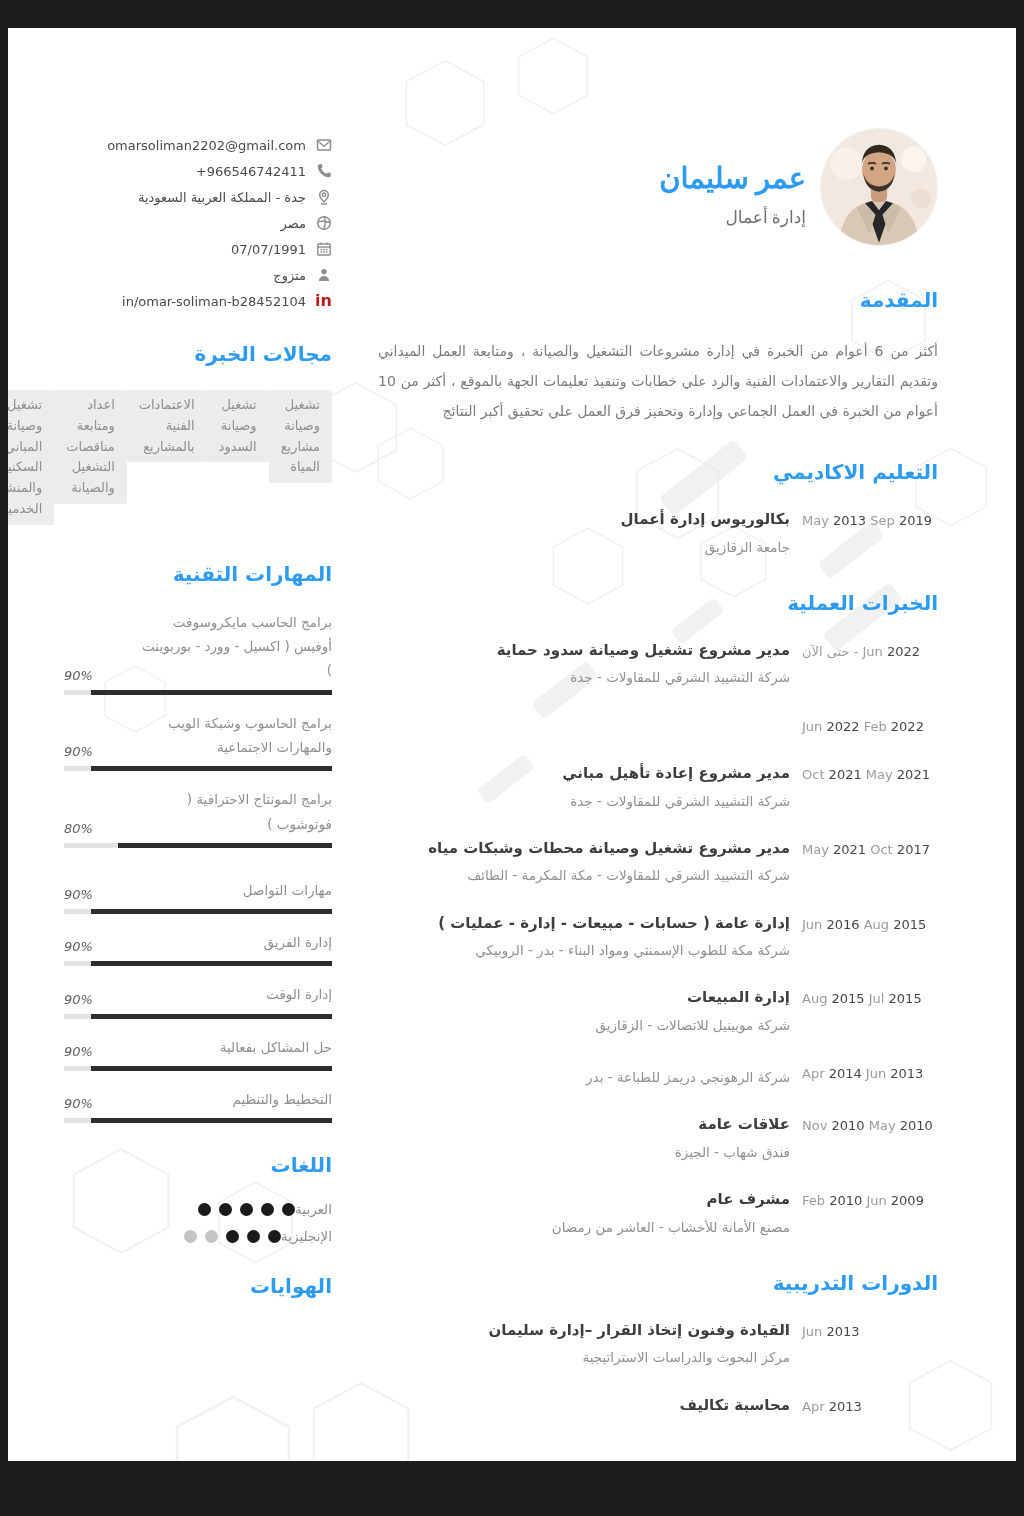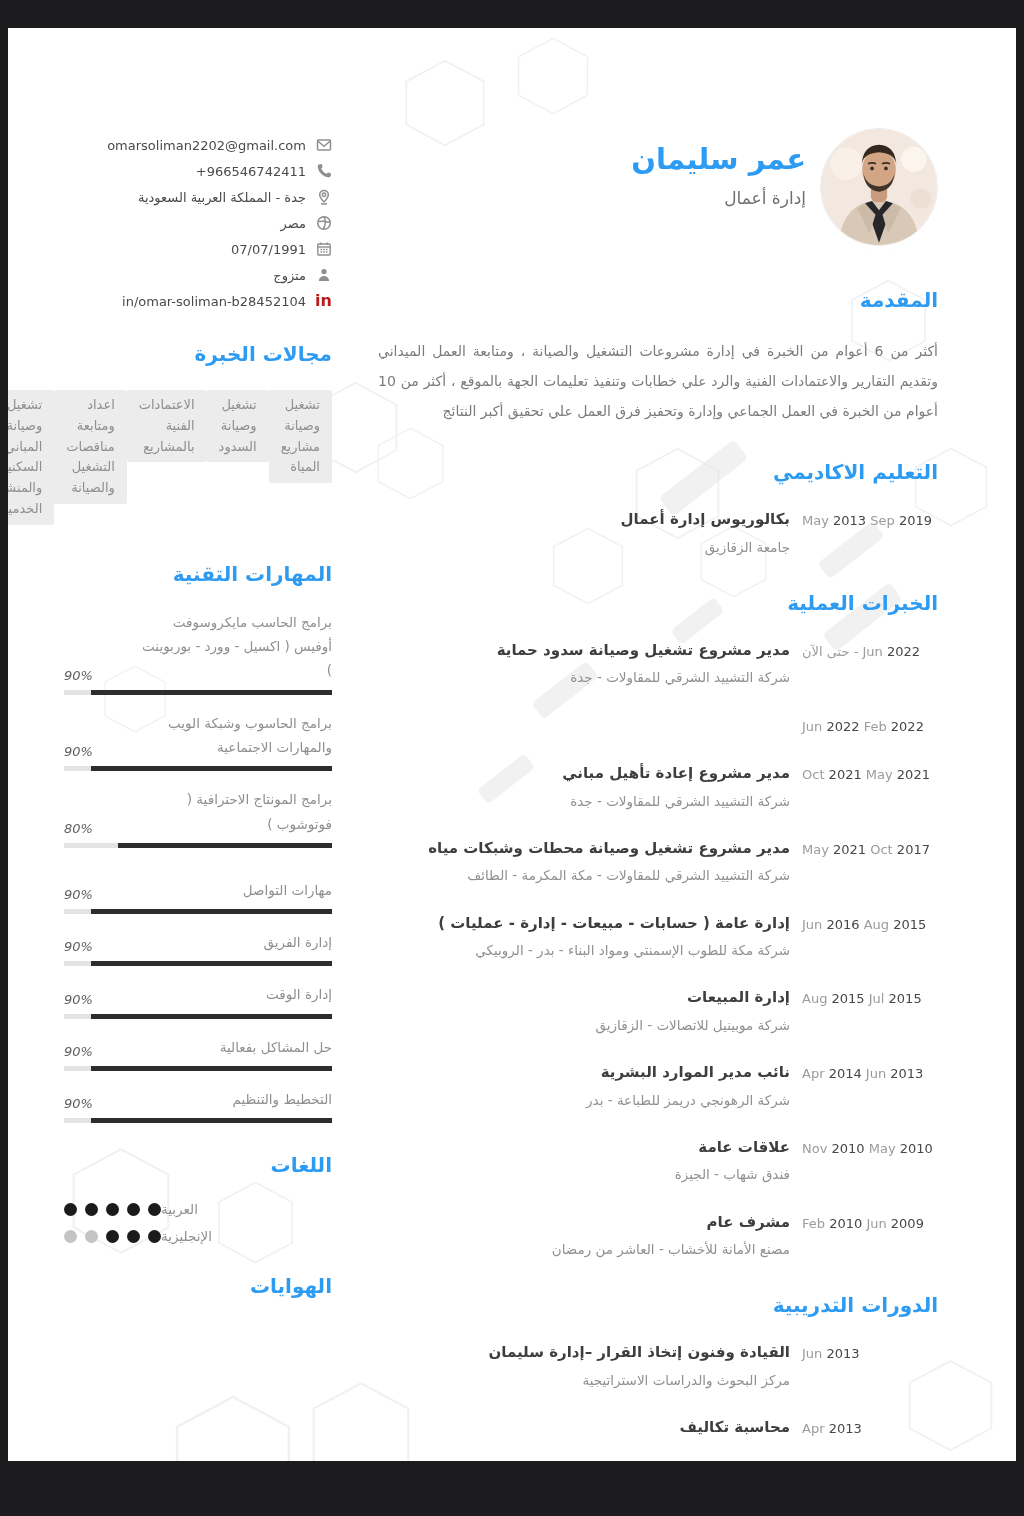--- a/index.html
+++ b/index.html
@@ -12,21 +12,21 @@
   .page{position:absolute;left:8px;top:28px;width:1008px;height:1433px;background:#ffffff;direction:rtl;overflow:hidden;}
   .deco{position:absolute;pointer-events:none;}
   .hex{position:absolute;}
   .hex polygon{fill:none;stroke:#eff2f5;stroke-width:2;}
   .wm{position:absolute;background:#e0e0e0;opacity:.45;border-radius:5px;transform:rotate(-38deg);}
   .layout{position:relative;display:flex;padding:100px 78px 0 56px;gap:46px;}
   .main{flex:1;min-width:0;}
   .sidebar{width:268px;flex-shrink:0;padding-top:4px;}
 
   
-  .header-row{display:flex;align-items:flex-start;gap:14px;margin-bottom:42px;}
+  .header-row{display:flex;align-items:center;gap:14px;margin-bottom:42px;font-family:Liberation Serif, serif;}
   .avatar-wrap{width:118px;height:118px;border-radius:50%;background:#fff;border:1px solid #ececec;
     box-shadow:0 0 0 4px #ffffff,0 1px 4px rgba(0,0,0,.12);overflow:hidden;flex-shrink:0;}
   .avatar-wrap svg{display:block;width:100%;height:100%;}
   .name-block{padding-top:14px;text-align:right;}
   .person-name{color:var(--accent);font-size:29px;font-weight:bold;letter-spacing:0;}
   .person-title{color:#6f6f6f;font-size:17px;margin-top:12px;}
 
   
   .sec-heading{color:var(--accent);font-size:20px;font-weight:bold;margin:0 0 24px;}
   .main .section{margin-bottom:34px;}
@@ -53,21 +53,21 @@
   .tag{background:var(--tag-bg);color:#8f8f8f;font-size:13px;line-height:1.6;padding:5px 12px;
     margin-bottom:7px;border-radius:2px;max-width:210px;text-align:right;}
 
   .skill{margin-bottom:16px;}
   .skill-head{display:flex;justify-content:space-between;align-items:flex-end;gap:10px;}
   .skill-label{color:#8f8f8f;font-size:13.5px;line-height:1.8;text-align:right;max-width:195px;}
   .skill-pct{color:#5f5f5f;font-size:13px;font-style:italic;flex-shrink:0;}
   .bar{height:5px;background:var(--bar-empty);margin-top:7px;position:relative;direction:rtl;}
   .bar-fill{height:100%;background:var(--bar-fill);}
 
-  .lang-row{display:flex;justify-content:flex-end;align-items:center;margin-bottom:11px;}
+  .lang-row{display:flex;justify-content:flex-start;align-items:center;margin-bottom:11px;}
   .lang-label{color:#8f8f8f;font-size:13.5px;}
   .dots{display:flex;gap:8px;direction:rtl;}
   .dot{width:13px;height:13px;border-radius:50%;background:var(--dot-empty);}
   .dot.filled{background:var(--dot-filled);}
 </style>
 </head>
 <body>
 
 <div class="page">
 
@@ -208,21 +208,20 @@
         <div class="entry">
           <div class="entry-date">Aug <b>2015</b> Jul <b>2015</b></div>
           <div class="entry-content">
             <div class="entry-title">إدارة المبيعات</div>
             <div class="entry-org">شركة موبينيل للاتصالات - الزقازيق</div>
           </div>
         </div>
         <div class="entry">
           <div class="entry-date">Apr <b>2014</b> Jun <b>2013</b></div>
           <div class="entry-content">
-            <div class="entry-title">نائب مدير الموارد البشرية</div>
             <div class="entry-org">شركة الرهونجي دريمز للطباعة - بدر</div>
           </div>
         </div>
         <div class="entry">
           <div class="entry-date">Nov <b>2010</b> May <b>2010</b></div>
           <div class="entry-content">
             <div class="entry-title">علاقات عامة</div>
             <div class="entry-org">فندق شهاب - الجيزة</div>
           </div>
         </div>

